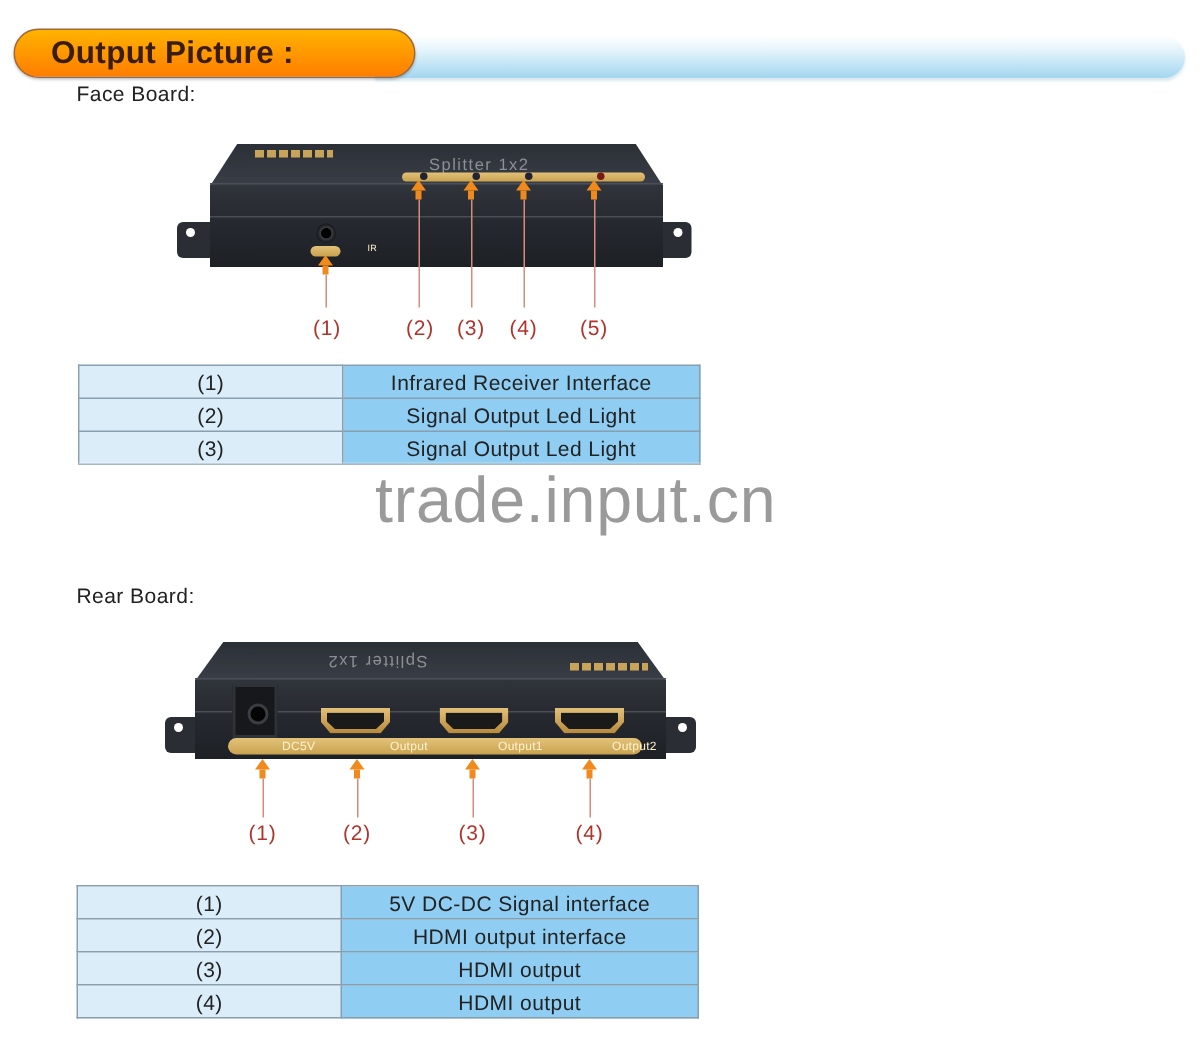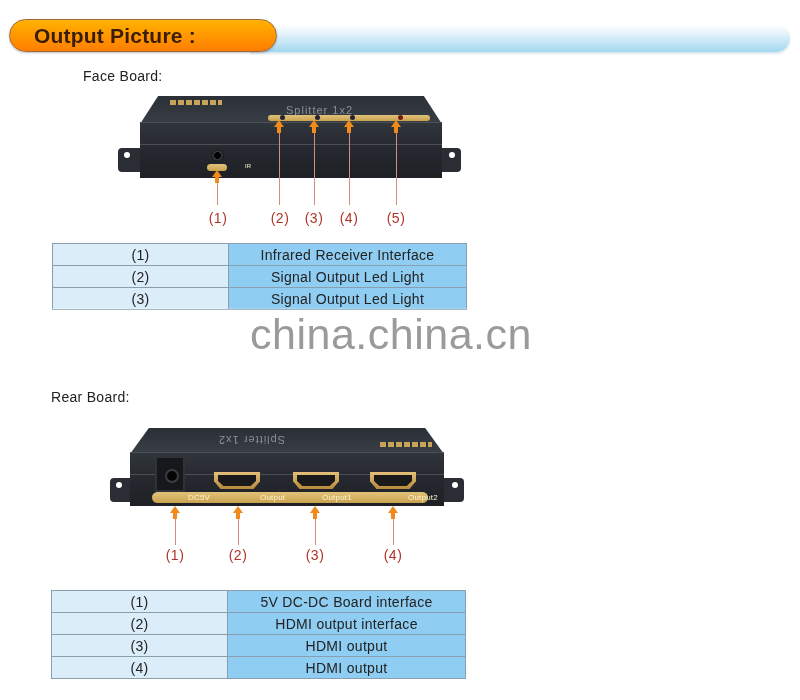--- a/index.html
+++ b/index.html
@@ -128,21 +128,21 @@
     }
   </style>
 </head>
 <body>
 
 <div class="banner-blue"></div>
 <div class="banner-orange">
   <span class="banner-title">Output Picture :</span>
 </div>
 
-<div class="section-label" style="left:51px; top:68px;margin-left:32px;">Face Board:</div>
+<div class="section-label" style="left:51px; top:54px;">Face Board:</div>
 
 <div class="device" style="left:118px; top:96px; width:345px; height:84px;">
   <div class="ear" style="left:0; top:52px; width:30px; height:24px;">
       <div class="hole" style="left:6px;"></div>
     </div>
   <div class="ear" style="left:313px; top:52px; width:30px; height:24px;">
       <div class="hole" style="right:6px;"></div>
     </div>
   <div class="dev-top" style="left:22px; top:0; width:302px; height:28px;"></div>
   <div class="logo-bar" style="left:52px; top:4px; width:52px;"></div>
@@ -203,21 +203,21 @@
     <td class="num">(2)</td>
     <td class="desc">Signal Output Led Light</td>
   </tr>
   <tr>
     <td class="num">(3)</td>
     <td class="desc">Signal Output Led Light</td>
   </tr>
 </tbody>
   </table>
 <div class="fade-overlay"></div>
-<div class="watermark">china.china.cn</div>
+<div class="watermark">trade.input.cn</div>
 
 <div class="section-label" style="left:51px; top:389px;">Rear Board:</div>
 
 <div class="device" style="left:110px; top:428px; width:356px; height:80px;">
   <div class="ear" style="left:0; top:50px; width:30px; height:24px;">
       <div class="hole" style="left:6px;"></div>
     </div>
   <div class="ear" style="left:324px; top:50px; width:30px; height:24px;">
       <div class="hole" style="right:6px;"></div>
     </div>
@@ -226,21 +226,21 @@
   <div class="logo-bar" style="left:270px; top:14px; width:52px;"></div>
   <div class="dev-front" style="left:20px; top:24px; width:314px; height:54px;"></div>
   <div class="dev-seam" style="left:20px; top:46px; width:314px;"></div>
   <div class="dc-jack" style="left:45px; top:28px; width:30px; height:36px;"></div>
   <div class="hdmi" style="left:104px; top:44px;"></div>
   <div class="hdmi" style="left:183px; top:44px;"></div>
   <div class="hdmi" style="left:260px; top:44px;"></div>
   <div class="gold-strip" style="left:42px; top:64px; width:276px; height:11px;">
     <span class="gold-text" style="left:4px; top:1px;">DC5V</span>
     <span class="gold-text" style="left:76px; top:1px;">Output</span>
-    <span class="gold-text" style="left:138px; top:1px;">Output1</span>
+    <span class="gold-text" style="left:148px; top:1px;">Output1</span>
     <span class="gold-text" style="left:224px; top:1px;">Output2</span>
   </div>
 </div>
 
 <div class="arrow" style="left:170px; top:506px;">
     <div class="head"></div>
     <div class="stem"></div>
     <div class="line" style="height:26px;"></div>
   </div>
 <div class="arrow" style="left:233px; top:506px;">
@@ -261,21 +261,21 @@
 
 <div class="callout" style="left:175px; top:547px;">(1)</div>
 <div class="callout" style="left:238px; top:547px;">(2)</div>
 <div class="callout" style="left:315px; top:547px;">(3)</div>
 <div class="callout" style="left:393px; top:547px;">(4)</div>
 
 <table class="spec" style="left:51px; top:590px;">
   <tbody>
       <tr>
     <td class="num">(1)</td>
-    <td class="desc">5V DC-DC Board interface</td>
+    <td class="desc">5V DC-DC Signal interface</td>
   </tr>
   <tr>
     <td class="num">(2)</td>
     <td class="desc">HDMI output interface</td>
   </tr>
   <tr>
     <td class="num">(3)</td>
     <td class="desc">HDMI output</td>
   </tr>
   <tr>

